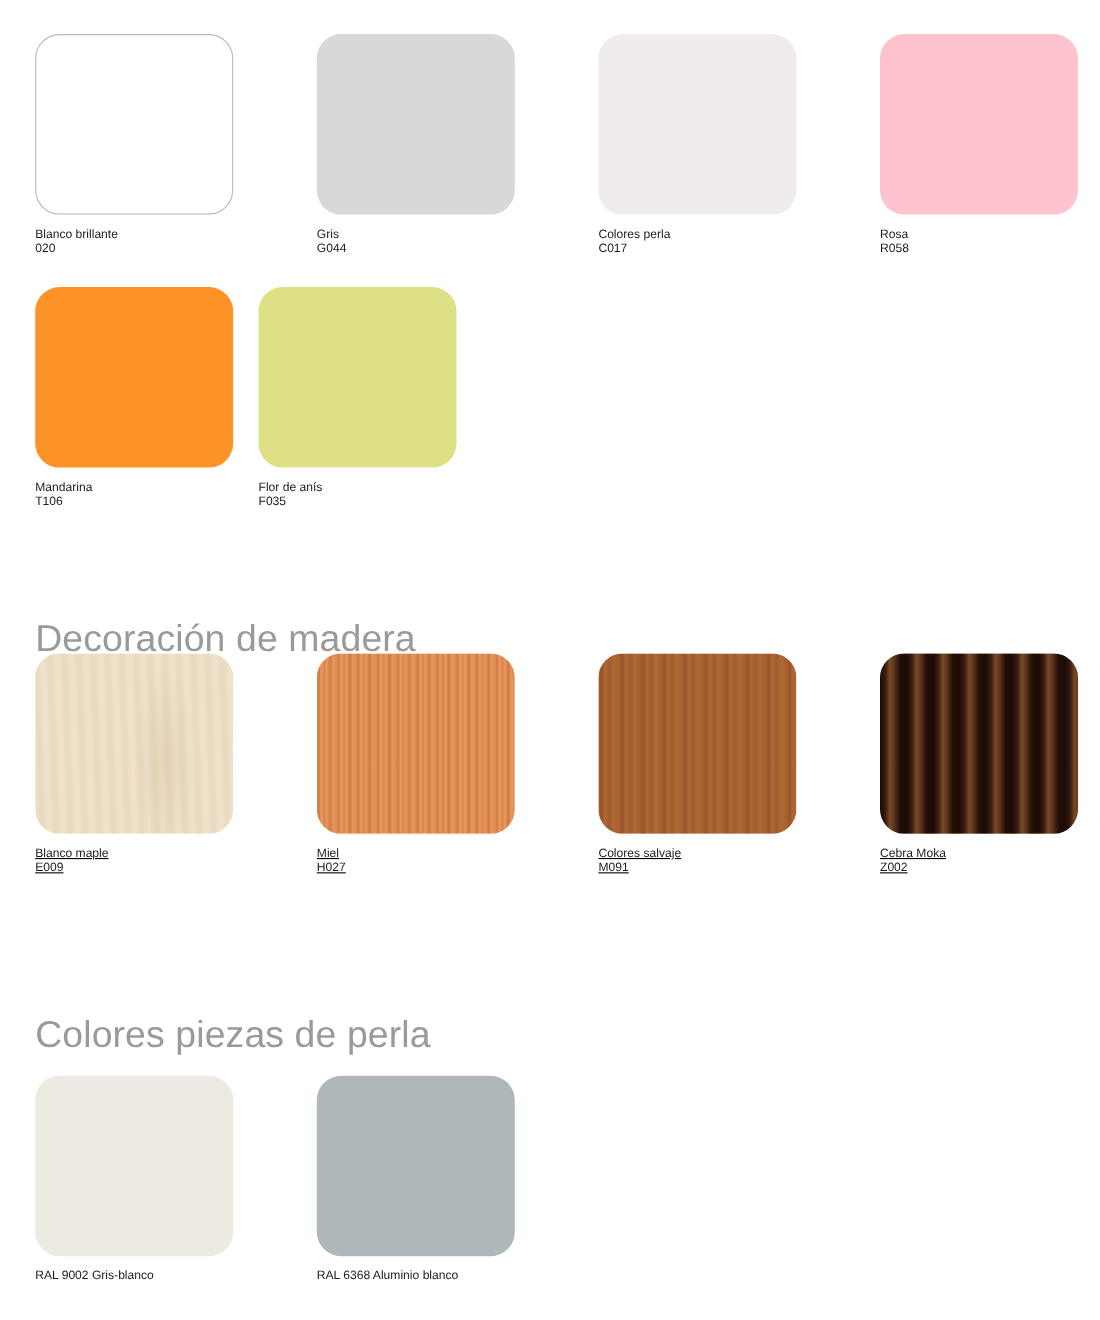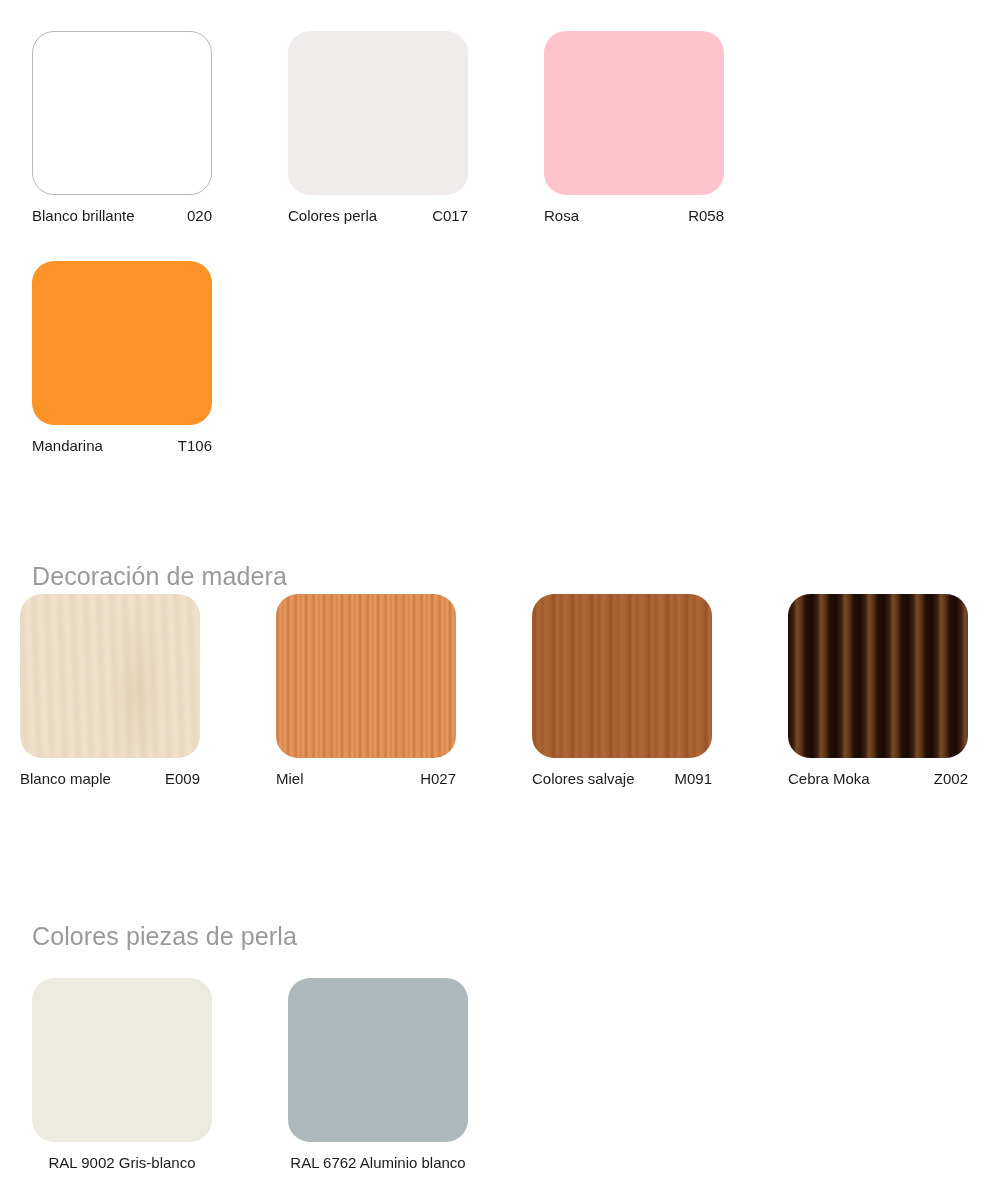--- a/index.html
+++ b/index.html
@@ -14,21 +14,21 @@
   .page {
     position: relative;
     width: 1000px;
     height: 1200px;
     background: #ffffff;
     padding: 0 32px;
   }
 
   
   .section-heading {
-    font-size: 25px;
+    font-size: 34px;
     font-weight: 400;
     color: #9a9a9a;
     letter-spacing: 0.1px;
     line-height: 1;
   }
 
   
   .swatch-grid {
     display: grid;
     grid-template-columns: repeat(4, 180px);
@@ -48,51 +48,59 @@
   .swatch-chip.outlined {
     border: 1px solid #b9b9b9;
     background: #ffffff;
   }
 
   .swatch-meta {
     display: flex;
     justify-content: space-between;
     align-items: baseline;
     margin-top: 12px;
-    font-size: 15px;
+    font-size: 11px;
     color: #1b1b1b;
     line-height: 1.2;
+    flex-direction: column;
   }
 
   .swatch-name { white-space: nowrap; }
   .swatch-code { white-space: nowrap; }
 
   
   .row-plain-1 { position: absolute; left: 32px; top: 31px; }
   .row-plain-2 { position: absolute; left: 32px; top: 261px; gap: 23px; }
 
   .heading-wood  { position: absolute; left: 32px; top: 564px; }
-  .row-wood      { position: absolute; left: 20px; top: 594px; }
+  .row-wood      { position: absolute; left: 32px; top: 594px; text-decoration: underline; }
 
   .heading-metal { position: absolute; left: 32px; top: 924px; }
   .row-metal     { position: absolute; left: 32px; top: 978px; }
 
   .row-metal .swatch-meta { justify-content: center; }
 </style>
 </head>
 <body>
 
 <div class="page">
 
   <div class="swatch-grid row-plain-1">
       <div class="swatch-cell">
         <div class="swatch-chip outlined"></div>
         <div class="swatch-meta">
           <span class="swatch-name">Blanco brillante</span>
           <span class="swatch-code">020</span>
+        </div>
+      </div>
+      <div class="swatch-cell">
+        <div class="swatch-chip" style="background:#d7d8d9;"></div>
+        <div class="swatch-meta">
+          <span class="swatch-name">Gris</span>
+          <span class="swatch-code">G044</span>
         </div>
       </div>
       <div class="swatch-cell">
         <div class="swatch-chip" style="background:#efeceb;"></div>
         <div class="swatch-meta">
           <span class="swatch-name">Colores perla</span>
           <span class="swatch-code">C017</span>
         </div>
       </div>
       <div class="swatch-cell">
@@ -103,20 +111,27 @@
         </div>
       </div>
     </div>
 
   <div class="swatch-grid row-plain-2">
       <div class="swatch-cell">
         <div class="swatch-chip" style="background:#fd9227;"></div>
         <div class="swatch-meta">
           <span class="swatch-name">Mandarina</span>
           <span class="swatch-code">T106</span>
+        </div>
+      </div>
+      <div class="swatch-cell">
+        <div class="swatch-chip" style="background:#dde085;"></div>
+        <div class="swatch-meta">
+          <span class="swatch-name">Flor de anís</span>
+          <span class="swatch-code">F035</span>
         </div>
       </div>
     </div>
 
   <div class="section-heading heading-wood">Decoración de madera</div>
   <div class="swatch-grid row-wood">
       <div class="swatch-cell">
         <div class="swatch-chip" style="background:#f0e2cc;background-image:repeating-linear-gradient(88deg,rgba(205,180,145,0.00) 0px, rgba(205,180,145,0.22) 6px, rgba(240,226,204,0.00) 13px),radial-gradient(ellipse 40px 120px at 65% 60%, rgba(200,170,130,0.22), rgba(0,0,0,0) 70%);"></div>
         <div class="swatch-meta">
           <span class="swatch-name">Blanco maple</span>
@@ -150,18 +165,18 @@
   <div class="swatch-grid row-metal">
       <div class="swatch-cell">
         <div class="swatch-chip" style="background:#edeae2;"></div>
         <div class="swatch-meta">
           <span class="swatch-name">RAL 9002 Gris-blanco</span>
         </div>
       </div>
       <div class="swatch-cell">
         <div class="swatch-chip" style="background:#aeb7ba;"></div>
         <div class="swatch-meta">
-          <span class="swatch-name">RAL 6762 Aluminio blanco</span>
+          <span class="swatch-name">RAL 6368 Aluminio blanco</span>
         </div>
       </div>
     </div>
 
 </div>
 
 </body></html>

